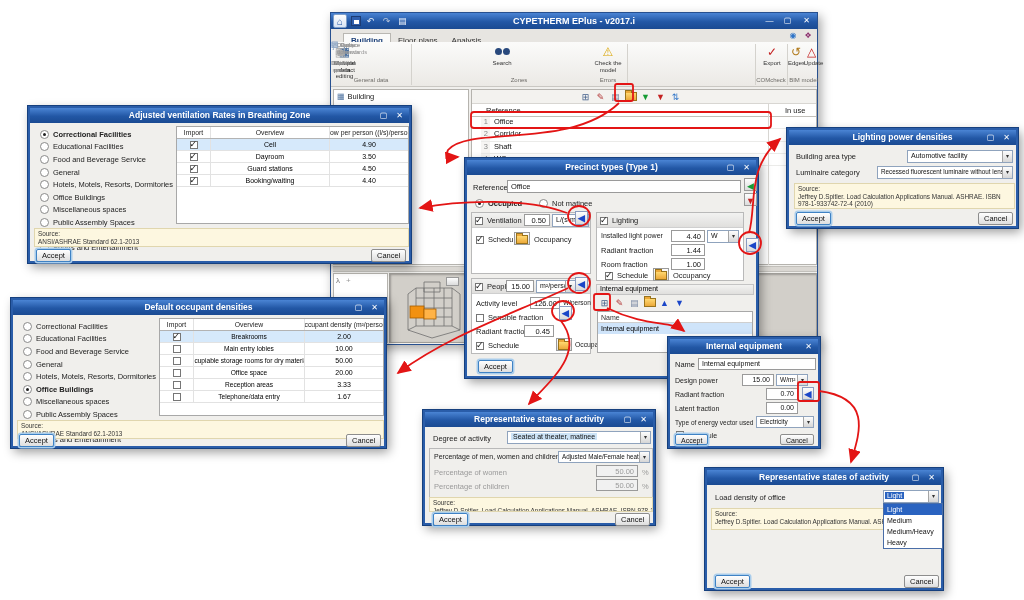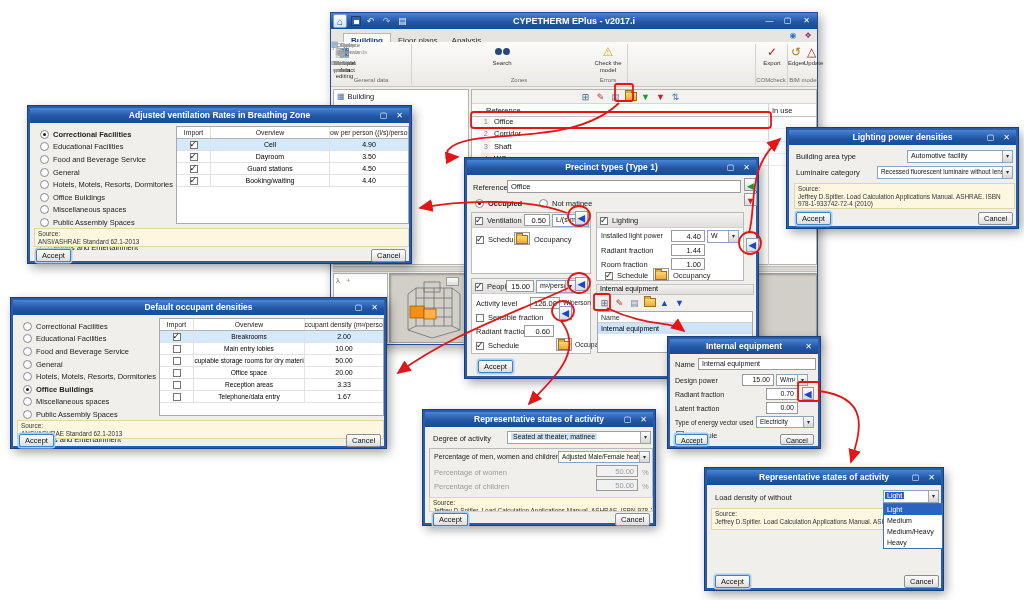--- a/index.html
+++ b/index.html
@@ -152,21 +152,21 @@
     <div class="ztools" style="left:107px;top:1px">
       <span class="tool" style="color:#44618c">⊞</span>
       <span class="tool" style="color:#b03030">✎</span>
       <span class="tool" style="color:#7a8aa4">▤</span>
       <span class="tool"><span class="folder"></span></span>
       <span class="tool greenico">▼</span>
       <span class="tool redico">▼</span>
       <span class="tool" style="color:#2e74c8">⇅</span>
     </div>
     <div class="zhead" style="left:14px;top:16px">Reference</div>
-    <div class="zhead" style="left:300px;top:16px">In use</div>
+    <div class="zhead" style="left:313px;top:16px">In use</div>
     <div style="position:absolute;left:0;top:26px;right:0;border-top:1px solid #c2c0bb"></div>
     <div style="position:absolute;left:9px;top:27px;right:0">
         <div class="zrow">
           <span class="n">1</span>
           <span class="nm">Office</span>
         </div>
         <div class="zrow">
           <span class="n">2</span>
           <span class="nm">Corridor</span>
         </div>
@@ -440,21 +440,21 @@
     <div class="fld" style="left:34px;top:1px;width:28px;height:12px">15.00</div>
     <div class="combo" style="left:64px;top:1px;width:40px;height:13px"><span>m²/person</span><span class="da">▾</span></div>
     <span class="lb" style="left:4px;top:20px">Activity level</span>
     <div class="fld" style="left:58px;top:18px;width:30px;height:12px">126.00</div>
     <span class="lb" style="left:91px;top:20px;font-size:6.5px">W/person</span>
     <span class="ckrow" style="left:4px;top:34px">
         <span class="cb"></span>
         <span>Sensible fraction</span>
       </span>
     <span class="lb" style="left:4px;top:48px">Radiant fraction</span>
-    <div class="fld" style="left:52px;top:46px;width:30px;height:12px">0.60</div>
+    <div class="fld" style="left:52px;top:46px;width:30px;height:12px">0.45</div>
     <span class="ckrow on" style="left:4px;top:62px">
         <span class="cb"></span>
         <span>Schedule</span>
       </span>
     <span class="fbtn" style="left:84px;top:59px"><span class="folder"></span></span>
     <span class="lb" style="left:103px;top:62px;font-size:6.8px">Occupancy</span>
   </div>
   <span class="ab" style="left:108px;top:117px">◀</span>
   <span class="ab" style="left:92px;top:146px">◀</span>
 
@@ -556,21 +556,21 @@
     <div>Source:</div>
       <div style="white-space:nowrap">Jeffrey D.Spitler. Load Calculation Applications Manual. ASHRAE. ISBN 978-1-933742-72-4 (2010)</div>
   </div>
   <button class="btn foc" style="left:8px;top:101px">Accept</button>
   <button class="btn" style="left:190px;top:101px">Cancel</button>
 </div>
 
 <div class="dlg" style="left:705px;top:468px;width:238px;height:122px;z-index:14">
   <div class="tbar"><span>Representative states of activity</span>
     <span class="dwb mx">▢</span><span class="dwb cl">✕</span></div>
-  <span class="lb" style="left:8px;top:23px">Load density of without</span>
+  <span class="lb" style="left:8px;top:23px">Load density of office</span>
   <div class="combo" style="left:176px;top:20px;width:56px;height:13px;padding:1px"><span class="valblue">Light</span><span class="da">▾</span></div>
   <div class="src" style="left:4px;top:38px;width:226px;height:22px">
     <div>Source:</div>
       <div style="white-space:nowrap">Jeffrey D.Spitler. Load Calculation Applications Manual. ASHRAE. ISBN 978-1-933742-72-4 (2010)</div>
   </div>
   <div class="ddlist" style="left:176px;top:33px;width:60px">
     <div>
         <div class="ddopt hl">Light</div>
         <div class="ddopt">Medium</div>
         <div class="ddopt">Medium/Heavy</div>

